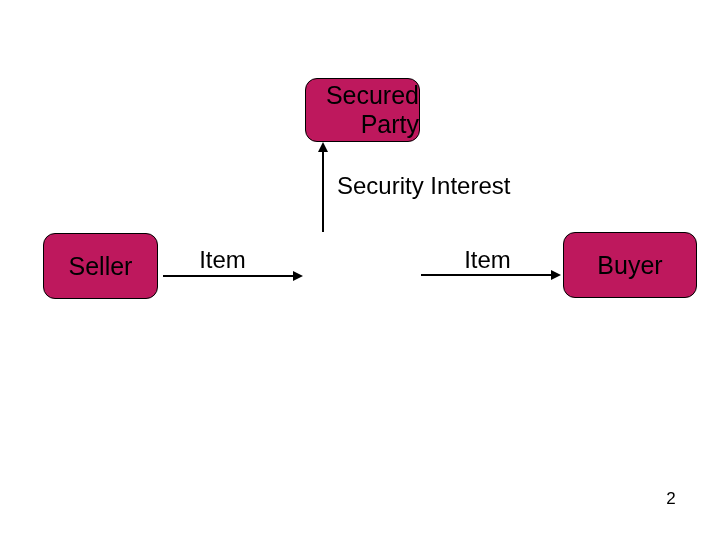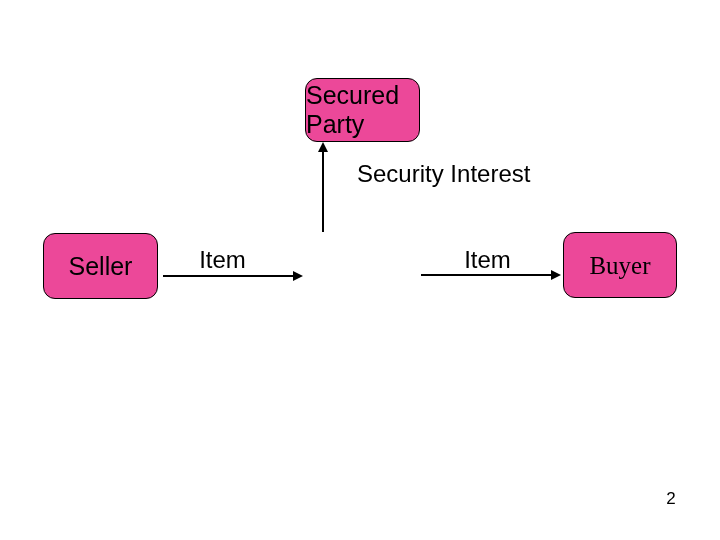--- a/index.html
+++ b/index.html
@@ -11,41 +11,41 @@
     width: 720px;
     height: 540px;
     background: #FFFFFF;
     font-family: "Liberation Sans", sans-serif;
     color: #000000;
     overflow: hidden;
   }
   .node {
     position: absolute;
     box-sizing: border-box;
-    background: #ec4899;
+    background: #be185d;
     border: 1.5px solid #000000;
     border-radius: 12px;
     display: flex;
     align-items: center;
     justify-content: center;
-    text-align: left;
+    text-align: right;
     font-size: 25px;
     line-height: 1.16;
   }
   #node-secured-party { left: 305px; top: 78px;  width: 115px; height: 64px; }
   #node-seller        { left: 43px;  top: 233px; width: 115px; height: 66px; }
   #node-debtor        { left: 305px; top: 232px; width: 116px; height: 66px; }
-  #node-buyer         { left: 563px; top: 232px; width: 114px; height: 66px; font-family: Liberation Serif, serif; }
+  #node-buyer         { left: 563px; top: 232px; width: 134px; height: 66px; }
 
   .edge-label {
     position: absolute;
     font-size: 24px;
     white-space: nowrap;
   }
-  #label-security-interest { left: 337px; top: 160px; margin-left: 20px; }
+  #label-security-interest { left: 337px; top: 172px; }
   #label-item-1 { left: 190px; top: 246px; width: 65px; text-align: center; }
   #label-item-2 { left: 455px; top: 246px; width: 65px; text-align: center; }
 
   .shaft {
     position: absolute;
     background: #000000;
   }
   #shaft-vertical { left: 322px; top: 149px; width: 2px;  height: 83px; }
   #shaft-h1       { left: 163px; top: 275px; width: 132px; height: 2px; }
   #shaft-h2       { left: 421px; top: 274px; width: 132px; height: 2px; }

